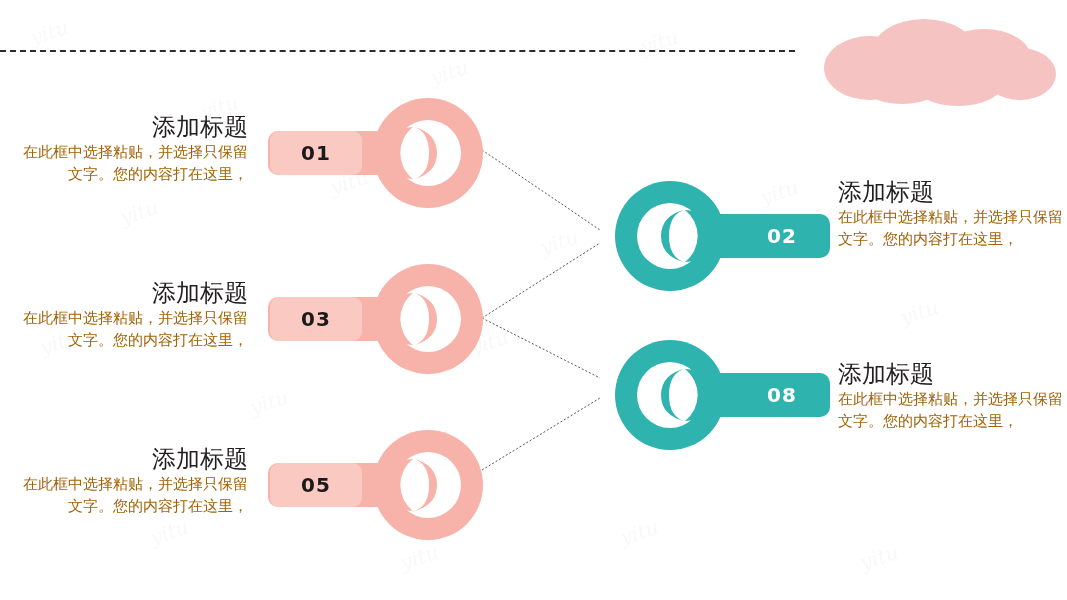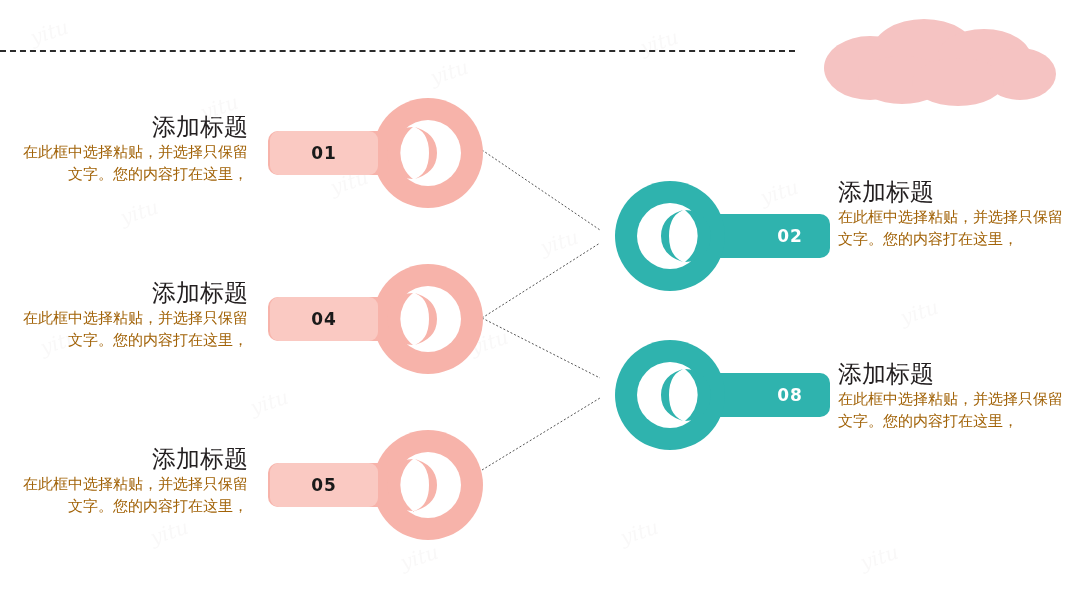--- a/index.html
+++ b/index.html
@@ -64,28 +64,28 @@
   
   .keyshape {
     position: absolute;
     width: 232px;
     height: 112px;
   }
   .keyshape svg { position: absolute; left: 0; top: 0; }
 
   .numpill {
     position: absolute;
-    width: 108px;
+    width: 92px;
     height: 44px;
     border-radius: 9px;
     display: flex;
     align-items: center;
     justify-content: center;
     font-family: "DejaVu Sans", sans-serif;
-    font-size: 17px;
+    font-size: 20px;
     font-weight: bold;
     letter-spacing: 1px;
   }
   .numpill.pink {
     background: #fac9c2;
     color: #1a1a1a;
   }
   .numpill.teal {
     background: transparent;
     color: #ffffff;
@@ -201,21 +201,21 @@
 
   <div class="item">
     <div class="keyshape" style="left:268px; top:263px;">
       <svg width="232" height="112" viewBox="0 0 232 112">
         <path d="M10 34 h150 v44 h-150 a10 10 0 0 1 -10 -10 v-24 a10 10 0 0 1 10 -10 z" fill="#f7b3aa"></path>
         <circle cx="160" cy="56" r="55" fill="#f7b3aa"></circle>
         <circle cx="160" cy="56" r="33" fill="#ffffff"></circle>
         <path d="M145 30 a33 33 0 0 0 0 52 a26 26 0 0 1 0 -52 z" fill="#f7b3aa"></path>
         <path d="M143 29 q18 4 18 27 q0 23 -18 27 q26 -6 26 -27 q0 -21 -26 -27 z" fill="#f7b3aa"></path>
       </svg>
-      <div class="numpill pink" style="left:2px; top:34px;">04</div>
+      <div class="numpill pink" style="left:2px; top:34px;">03</div>
     </div>
     <div class="textblock right-align" style="left:20px; top:281px;">
       <div class="ttl">添加标题</div>
       <div class="body">在此框中选择粘贴，并选择只保留文字。您的内容打在这里，</div>
     </div>
   </div>
 
   <div class="item">
     <div class="keyshape" style="left:268px; top:429px;">
       <svg width="232" height="112" viewBox="0 0 232 112">

